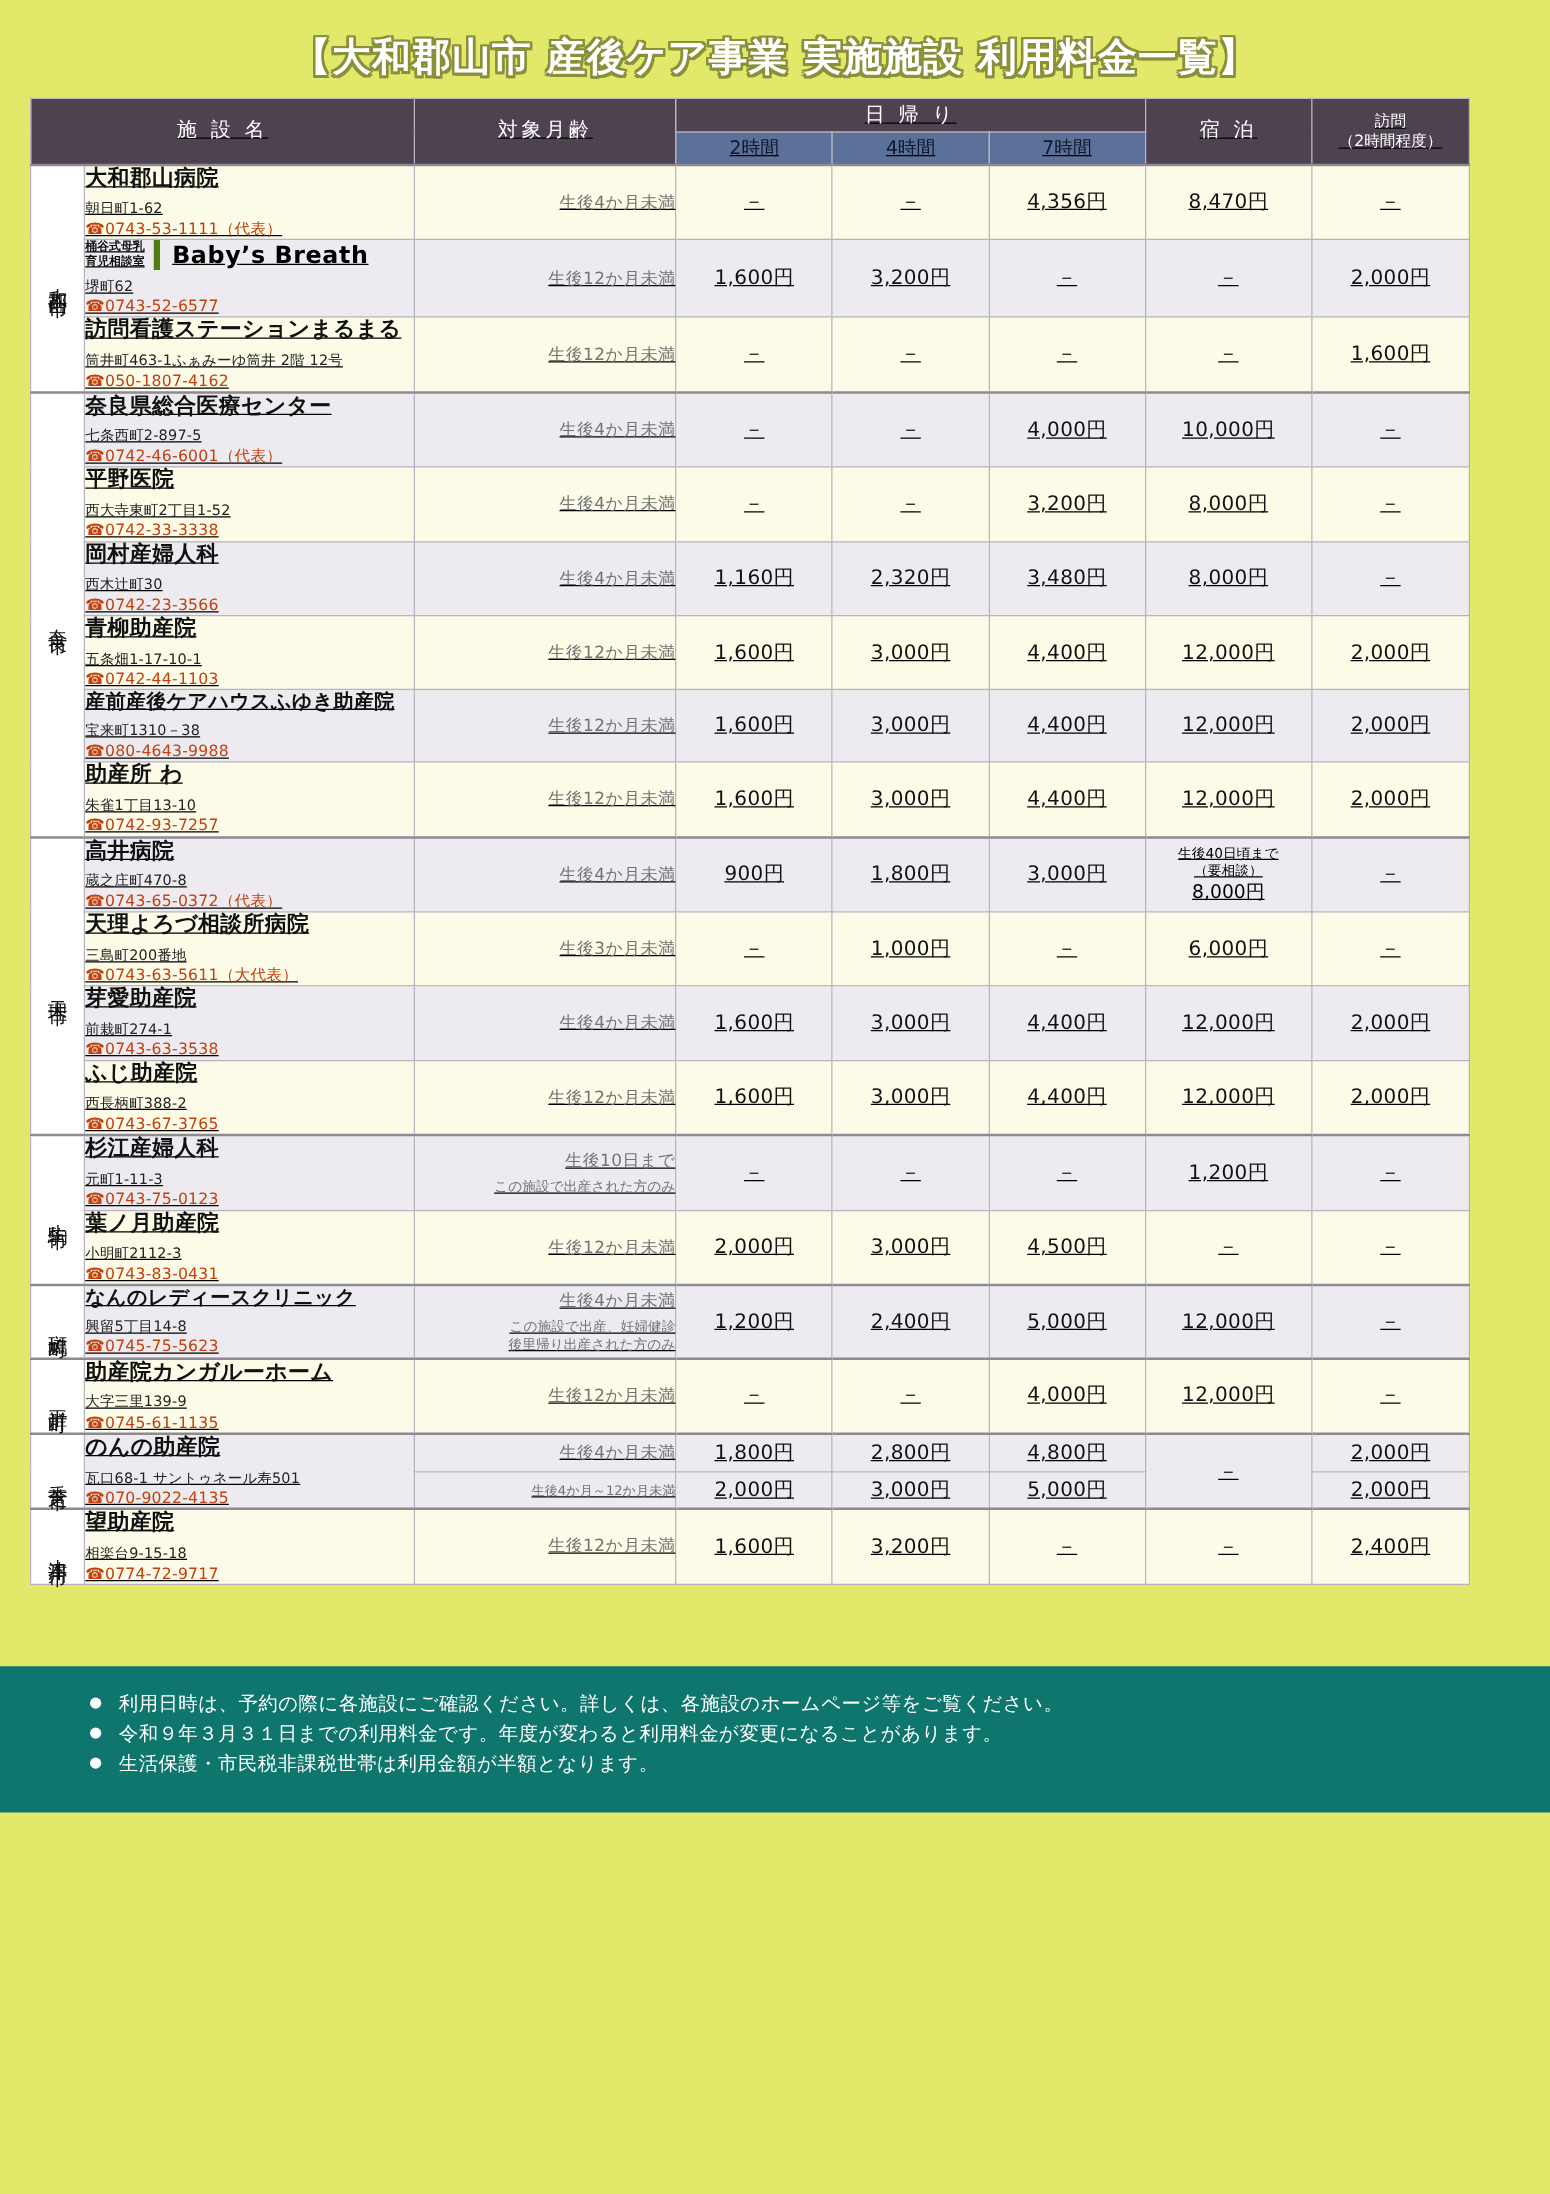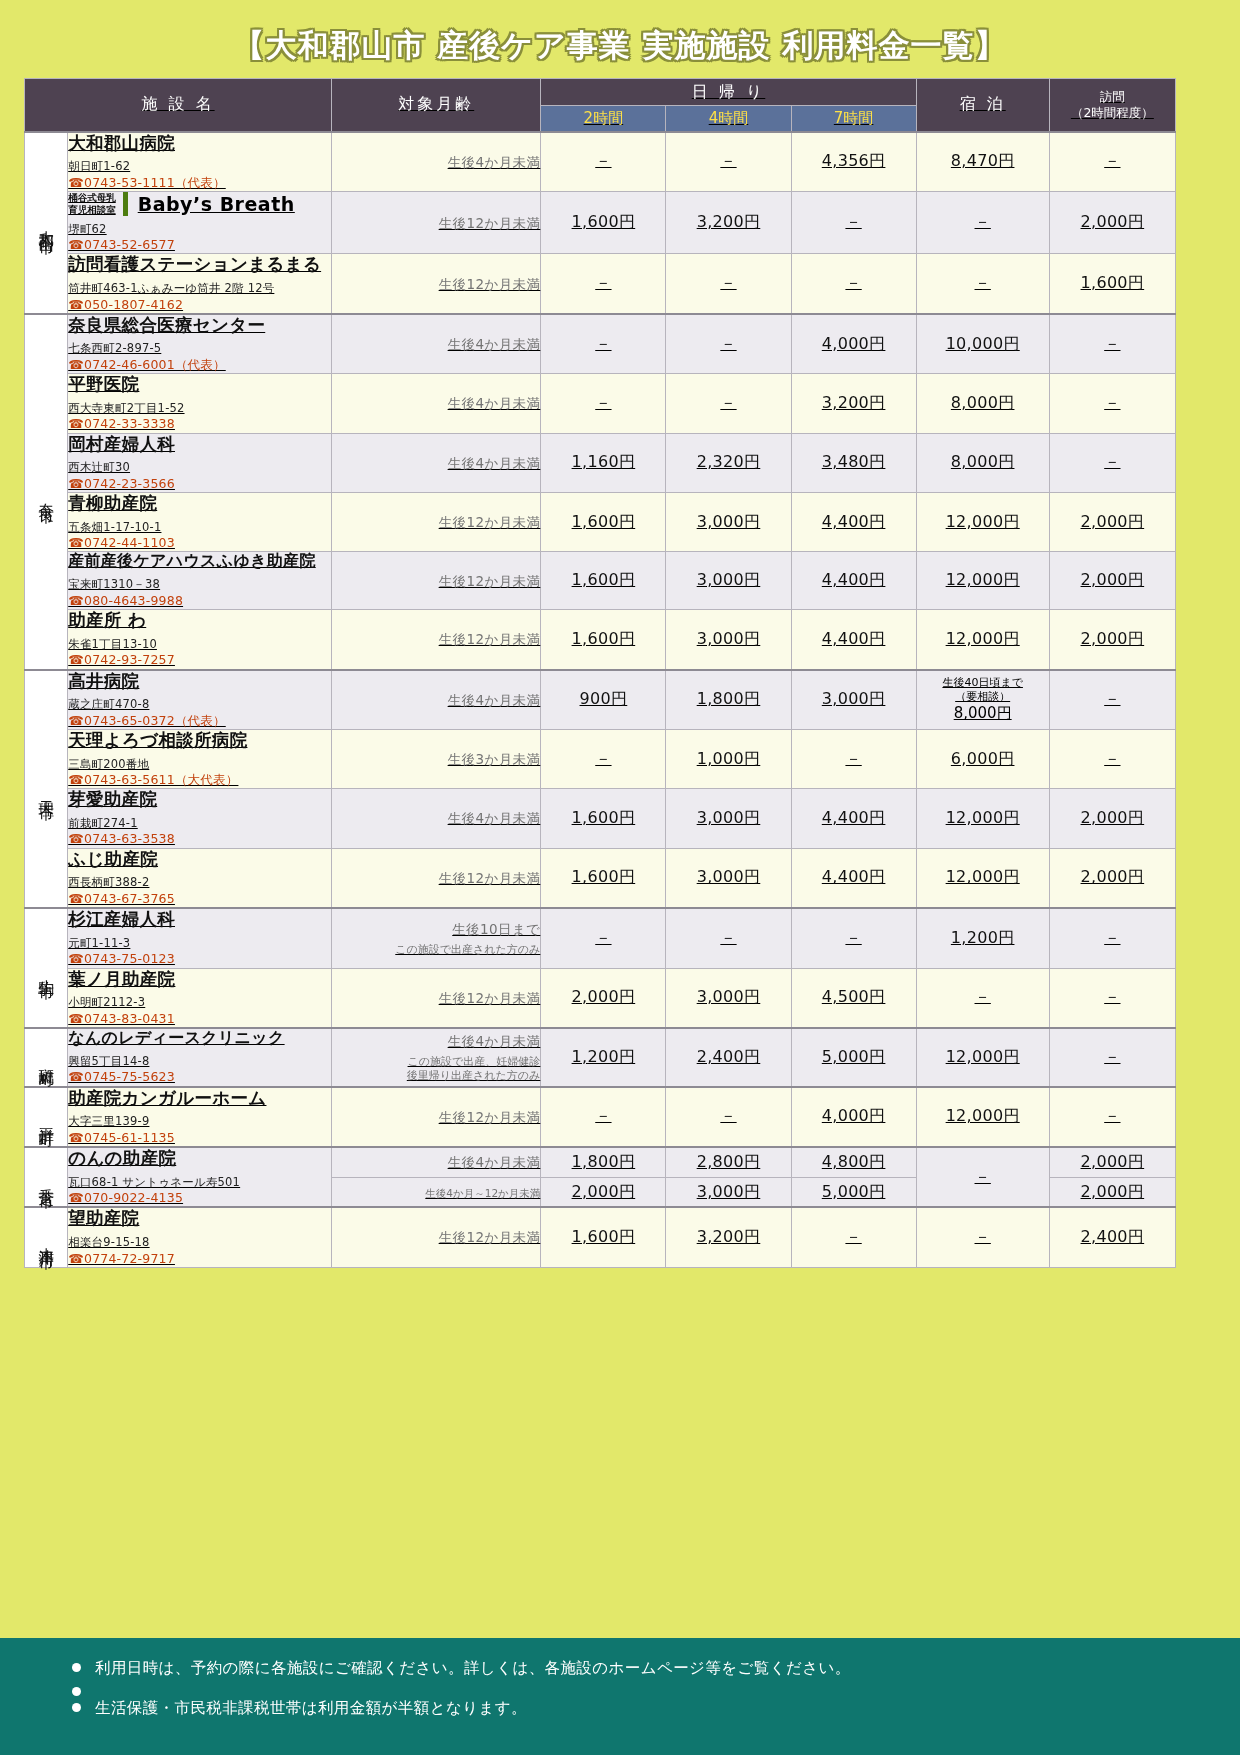--- a/index.html
+++ b/index.html
@@ -4,21 +4,21 @@
 <style>
   * { box-sizing: border-box; }
   html, body { margin:0; padding:0; }
   body {
     width:1240px; height:1755px;
     background:#e2e86a;
     font-family:"DejaVu Sans","Liberation Sans",sans-serif;
     overflow:hidden;
   }
 
-  .page { position:relative; width:1240px; height:1755px; }
+  .page { position:relative; width:1240px; height:1450px; }
 
   .title-bar {
     height:78px;
     display:flex; align-items:center; justify-content:center;
     padding-top:14px;
   }
   .doc-title {
     font-size:31px; font-weight:bold; color:#ffffff;
     letter-spacing:1px;
     text-shadow:
@@ -44,21 +44,21 @@
 
   
   thead th {
     background:#4e4251; color:#ffffff;
     font-weight:normal; font-size:16px;
     letter-spacing:3px;
     height:27px;
     border:1px solid #b7b4bd;
   }
   thead th.sub {
-    background:#5b719a; color:#fde047;
+    background:#5b719a; color:#0f172a;
     font-size:15px; letter-spacing:0;
     height:26px;
   }
   thead th.small2 { font-size:12.5px; letter-spacing:0; line-height:1.25; }
 
   
   col.c-city  { width:38px; }
   col.c-fac   { width:232px; }
   col.c-age   { width:184px; }
   col.c-h2    { width:110px; }
@@ -448,20 +448,21 @@
     </table>
   </div>
 
   <div class="notes">
     <div class="note-line">
       <span class="bullet"></span>
       <span>利用日時は、予約の際に各施設にご確認ください。詳しくは、各施設のホームページ等をご覧ください。</span>
     </div>
     <div class="note-line">
       <span class="bullet"></span>
+      <span>令和９年３月３１日までの利用料金です。年度が変わると利用料金が変更になることがあります。</span>
     </div>
     <div class="note-line">
       <span class="bullet"></span>
       <span>生活保護・市民税非課税世帯は利用金額が半額となります。</span>
     </div>
   </div>
 
 </div>
 
 </body></html>

